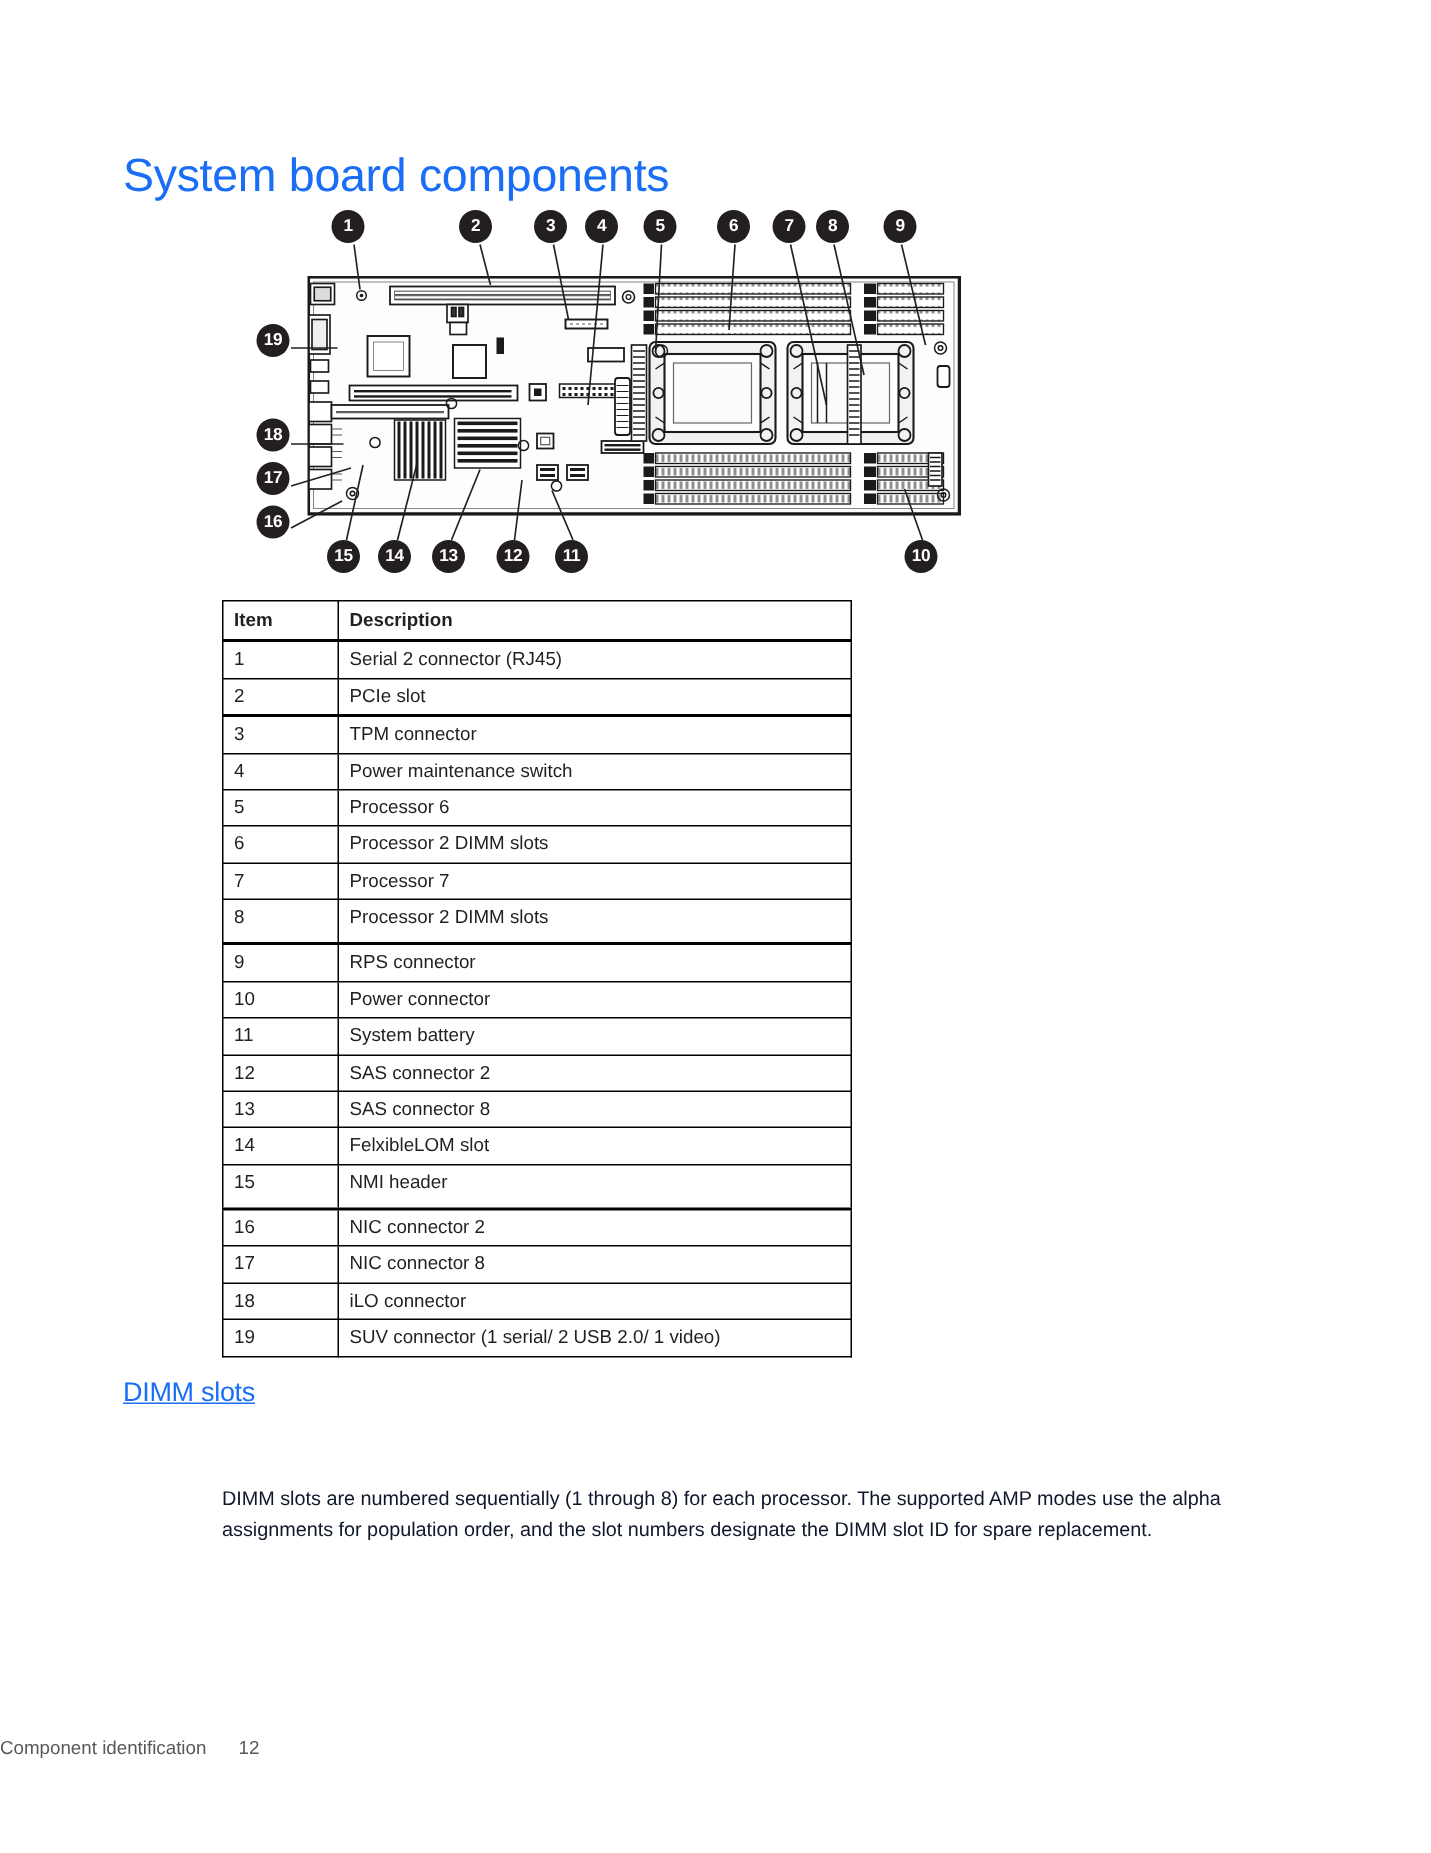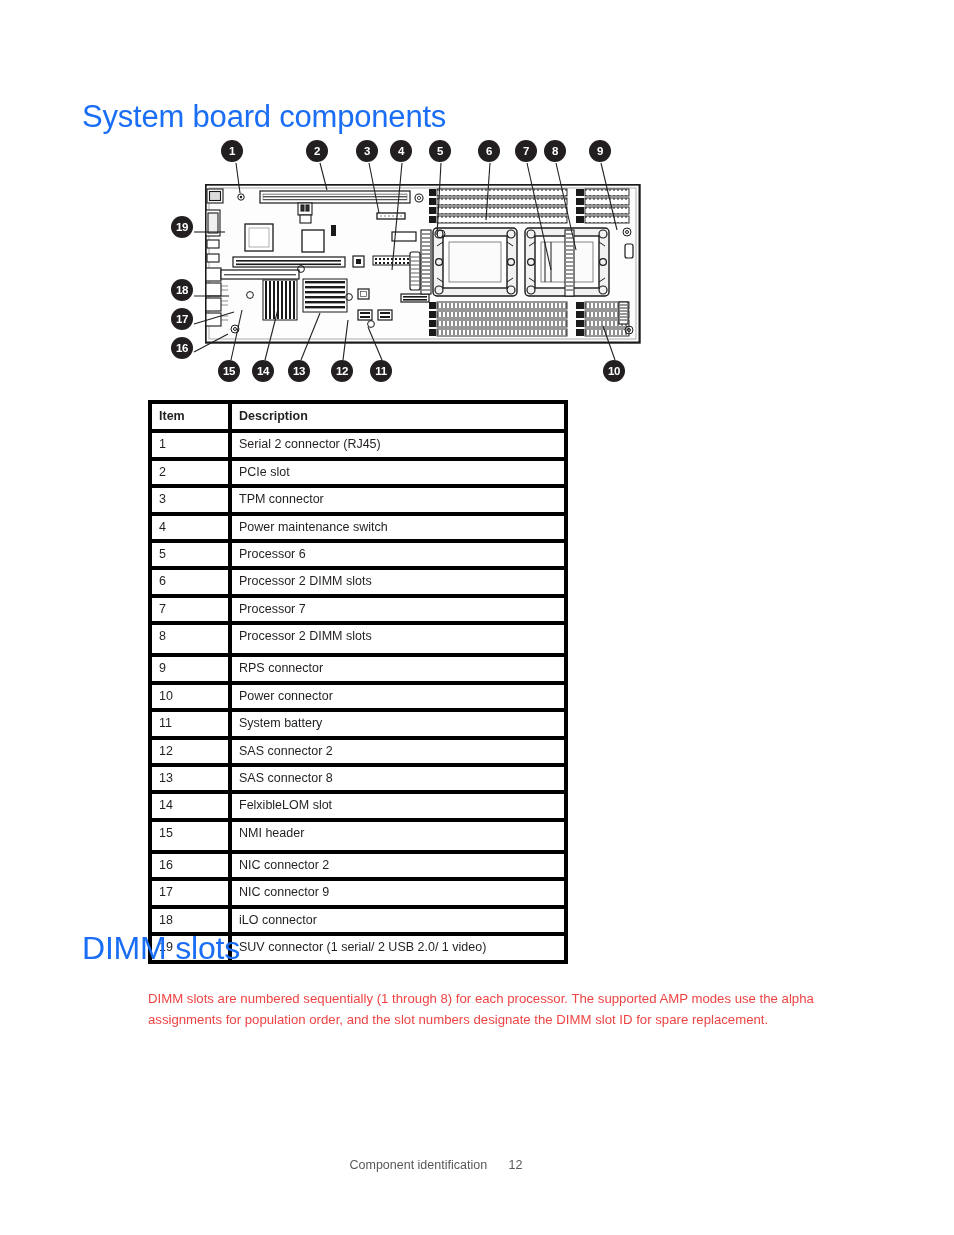--- a/index.html
+++ b/index.html
@@ -21,21 +21,21 @@
   .h1 {
     position: absolute;
     left: 82px;
     font-size: 31px;
     font-weight: 400;
     letter-spacing: -0.2px;
     color: #1a6ef5;
     white-space: nowrap;
   }
   #page-title { top: 78px; text-align: center; }
-  #dimm-title { top: 903px; font-size: 32px; }
+  #dimm-title { top: 903px; font-size: 18px; text-decoration: underline; }
 
   
   .figure {
     position: absolute;
     left: 0;
     top: 130px;
     width: 954px;
     height: 265px;
   }
   .callout {
@@ -62,21 +62,21 @@
   
   .tbl {
     position: absolute;
     left: 148px;
     top: 400px;
     width: 420px;
     border-collapse: collapse;
     font-size: 12.5px;
   }
   .tbl th, .tbl td {
-    border: 4px solid #000000;
+    border: 1px solid #000000;
     padding: 4px 7px 5px 7px;
     text-align: left;
     vertical-align: top;
     font-weight: normal;
     line-height: 1.15;
   }
   .tbl th {
     font-weight: bold;
     font-size: 12.5px;
     padding-top: 5px;
@@ -90,31 +90,31 @@
   .tbl tr.tall > td { padding-bottom: 10px; }
 
   
   .body-p {
     position: absolute;
     left: 148px;
     top: 948px;
     width: 726px;
     font-size: 13.2px;
     line-height: 21px;
-    color: #ef4444;
+    color: #0f172a;
     margin-top: 40px;
   }
 
   
   .footer {
     position: absolute;
     left: 0;
     top: 1158px;
     width: 872px;
-    text-align: center;
+    text-align: left;
     font-size: 12.5px;
     color: #58595b;
   }
   .footer .pg { display: inline-block; margin-left: 18px; }
 </style>
 </head>
 <body>
 
 <h1 class="h1" id="page-title">System board components</h1>
 
@@ -501,21 +501,21 @@
       <tr class="thick-bottom tall">
         <td class="c-item">15</td>
         <td>NMI header</td>
       </tr>
       <tr>
         <td class="c-item">16</td>
         <td>NIC connector 2</td>
       </tr>
       <tr>
         <td class="c-item">17</td>
-        <td>NIC connector 9</td>
+        <td>NIC connector 8</td>
       </tr>
       <tr>
         <td class="c-item">18</td>
         <td>iLO connector</td>
       </tr>
       <tr>
         <td class="c-item">19</td>
         <td>SUV connector (1 serial/ 2 USB 2.0/ 1 video)</td>
       </tr>
     </tbody>

